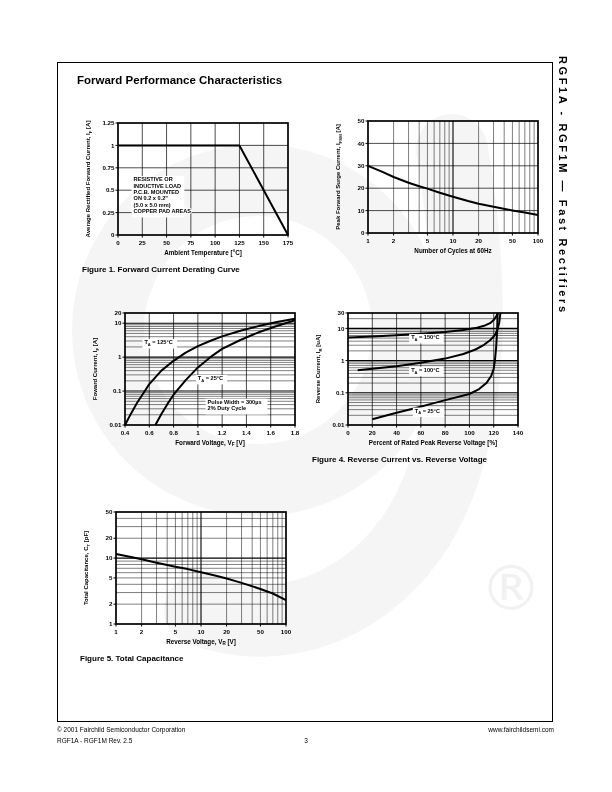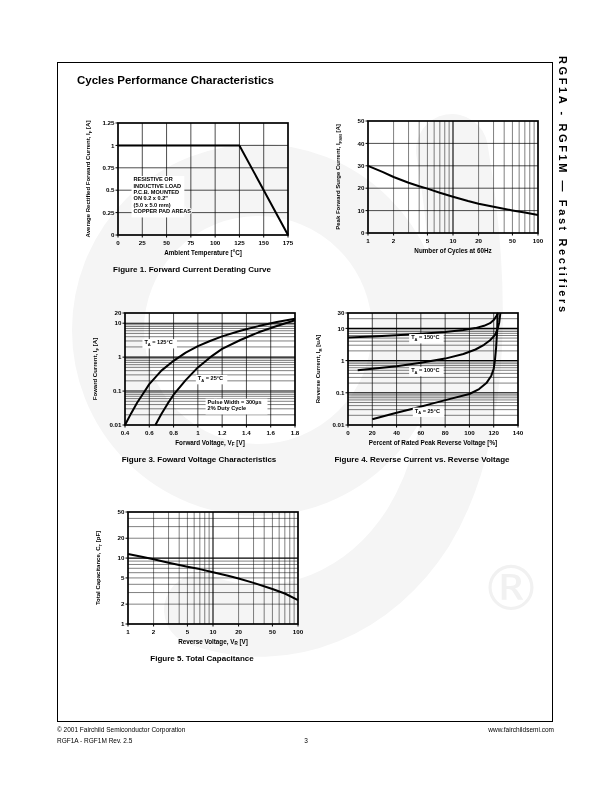--- a/index.html
+++ b/index.html
@@ -8,48 +8,48 @@
   .wm{position:absolute;left:0;top:0;}
   .wm-r{position:absolute;left:480px;top:552px;font-size:62px;color:#f1f1f1;
         font-family:"DejaVu Sans",sans-serif;}
   .border-box{position:absolute;left:57px;top:62px;width:496px;height:660px;
         border:1.5px solid #000;box-sizing:border-box;}
   .title{position:absolute;left:77px;top:74px;font-size:11.5px;font-weight:bold;margin:0;}
   .sidebar{position:absolute;left:557px;top:56px;writing-mode:vertical-rl;
         font-size:11px;font-weight:bold;letter-spacing:2.6px;white-space:nowrap;}
   .fig{position:absolute;width:220px;}
   .fig svg{overflow:visible;display:block;}
-  .cap{margin-top:2px;width:220px;text-align:center;font-size:8px;font-weight:bold;white-space:nowrap;}
+  .cap{margin-top:2px;width:220px;text-align:left;font-size:8px;font-weight:bold;white-space:nowrap;}
   svg text{font-family:"Liberation Sans",sans-serif;font-weight:bold;fill:#000;}
   .ann{paint-order:stroke;stroke:#fff;stroke-width:2.2px;}
   .f1{left:82px;top:111px;}
   .f2{left:332px;top:109px;}
   .f3{left:89px;top:301px;}
   .f4{left:312px;top:301px;}
-  .f5{left:92px;top:500px;}
+  .f5{left:80px;top:500px;}
   .foot{position:absolute;font-size:6.5px;}
   .foot-copy{left:57px;top:726px;}
   .foot-web{right:58px;top:726px;}
   .foot-rev{left:57px;top:737px;}
   .foot-page{left:0;top:737px;width:612px;text-align:center;}
 </style>
 </head>
 <body>
 
 <div class="page">
 
   <svg class="wm" width="612" height="792" viewBox="0 0 612 792" aria-hidden="true">
     <circle cx="258" cy="330" r="150" fill="none" stroke="#f5f5f5" stroke-width="72"></circle>
     <path d="M 452 150 C 474 280 478 430 418 528 C 372 600 288 642 200 610" fill="none" stroke="#f5f5f5" stroke-width="72" stroke-linecap="round"></path>
   </svg>
   <div class="wm-r">®</div>
 
   <div class="border-box"></div>
 
-  <h1 class="title">Cycles Performance Characteristics</h1>
+  <h1 class="title">Forward Performance Characteristics</h1>
 
   <div class="sidebar">RGF1A - RGF1M — Fast Rectifiers</div>
 
   <div class="fig f1">
     <svg width="220" height="152" viewBox="0 0 220 152">
         <line x1="60.285714285714285" y1="12" x2="60.285714285714285" y2="124" stroke="#000" stroke-width="0.7"></line>
         <line x1="84.57142857142857" y1="12" x2="84.57142857142857" y2="124" stroke="#000" stroke-width="0.7"></line>
         <line x1="108.85714285714285" y1="12" x2="108.85714285714285" y2="124" stroke="#000" stroke-width="0.7"></line>
         <line x1="133.14285714285714" y1="12" x2="133.14285714285714" y2="124" stroke="#000" stroke-width="0.7"></line>
         <line x1="157.42857142857144" y1="12" x2="157.42857142857144" y2="124" stroke="#000" stroke-width="0.7"></line>
@@ -224,21 +224,20 @@
         <text x="32.5" y="92.27119591548215" font-size="6.2" text-anchor="end">0.1</text>
         <line x1="33.5" y1="56.142391830964314" x2="36" y2="56.142391830964314" stroke="#000" stroke-width="1"></line>
         <text x="32.5" y="58.34239183096432" font-size="6.2" text-anchor="end">1</text>
         <line x1="33.5" y1="22.21358774644648" x2="36" y2="22.21358774644648" stroke="#000" stroke-width="1"></line>
         <text x="32.5" y="24.413587746446478" font-size="6.2" text-anchor="end">10</text>
         <line x1="33.5" y1="12" x2="36" y2="12" stroke="#000" stroke-width="1"></line>
         <text x="32.5" y="14.2" font-size="6.2" text-anchor="end">20</text>
         <text x="121" y="143.5" font-size="6.3" text-anchor="middle"><tspan>Forward Voltage, V</tspan><tspan font-size="4.54" dy="1.5">F</tspan><tspan dy="-1.5"> [V]</tspan></text>
         <text x="8" y="68" font-size="6" text-anchor="middle" transform="rotate(-90 8 68)"><tspan>Foward Current, I</tspan><tspan font-size="4.32" dy="1.5">F</tspan><tspan dy="-1.5"> [A]</tspan></text>
       </svg>
-    <div class="cap">Figure 3. Foward Voltage Characteristics</div>
   </div>
 
   <div class="fig f4">
     <svg width="220" height="152" viewBox="0 0 220 152">
         <line x1="60.285714285714285" y1="12" x2="60.285714285714285" y2="124" stroke="#000" stroke-width="0.7"></line>
         <line x1="84.57142857142857" y1="12" x2="84.57142857142857" y2="124" stroke="#000" stroke-width="0.7"></line>
         <line x1="108.85714285714285" y1="12" x2="108.85714285714285" y2="124" stroke="#000" stroke-width="0.7"></line>
         <line x1="133.14285714285714" y1="12" x2="133.14285714285714" y2="124" stroke="#000" stroke-width="0.7"></line>
         <line x1="157.42857142857144" y1="12" x2="157.42857142857144" y2="124" stroke="#000" stroke-width="0.7"></line>
         <line x1="181.7142857142857" y1="12" x2="181.7142857142857" y2="124" stroke="#000" stroke-width="0.7"></line>

